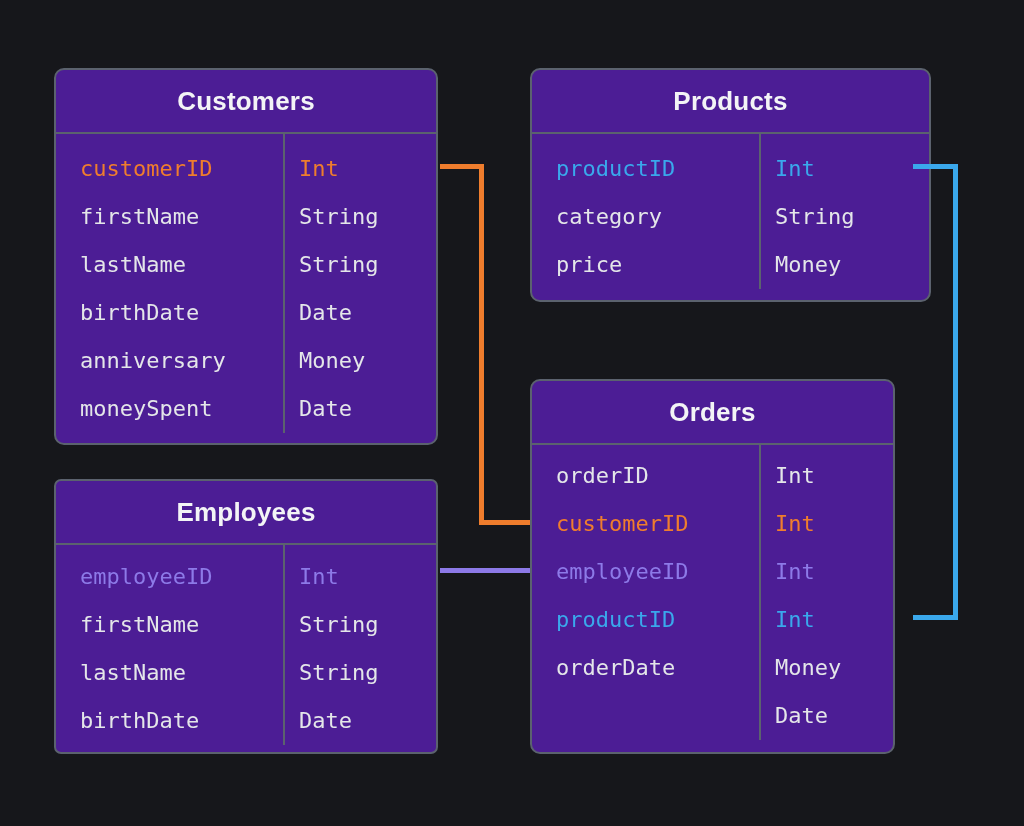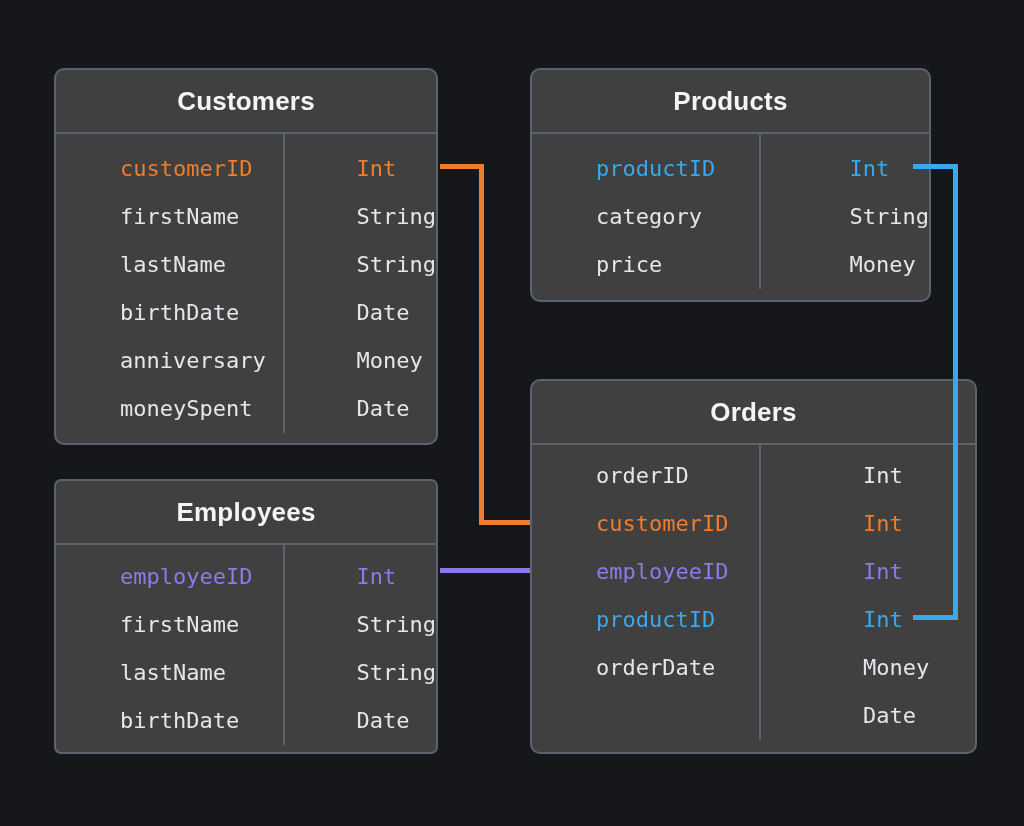--- a/index.html
+++ b/index.html
@@ -5,21 +5,21 @@
   html,body{margin:0;padding:0;background:#16171b;}
   #stage{
     position:relative;
     width:1024px;height:826px;
     background:#16171b;
     overflow:hidden;
     font-family:"Liberation Sans", sans-serif;
   }
   .table{
     position:absolute;
-    background:#404040;
+    background:#4c1d95;
     border:2px solid #5b626e;
     border-radius:10px;
     box-sizing:border-box;
   }
   .table-header{
     height:62px;
     border-bottom:2px solid #5b626e;
     display:flex;align-items:center;justify-content:center;
   }
   .table-title{
@@ -27,23 +27,23 @@
     font-size:26px;
     font-weight:bold;
     letter-spacing:0.2px;
   }
   .table-body{
     position:relative;
     display:flex;
     flex-direction:row;
     align-items:stretch;
   }
-  .col{box-sizing:border-box;margin-left:40px;}
+  .col{box-sizing:border-box;}
   .col-names{width:227px;padding-left:24px;}
-  .col-types{flex:1;padding-left:24px;}
+  .col-types{flex:1;padding-left:16px;}
   .col-divider{
     position:absolute;
     left:227px;top:0;bottom:0;
     width:2px;
     background:#5b626e;
   }
   .cell{
     height:48px;
     line-height:48px;
     font-family:"DejaVu Sans Mono","Liberation Mono",monospace;
@@ -61,21 +61,21 @@
   .c-purple{color:#8d7ae8;}
   .seg{position:absolute;}
   .seg.c-orange{background:#ef7d2d;}
   .seg.c-blue{background:#3aa8ec;}
   .seg.c-purple{background:#8d7ae8;}
 
   
   #t-customers{left:54px;top:68px;width:384px;height:377px;}
   #t-products {left:530px;top:68px;width:401px;height:234px;}
   #t-employees{left:54px;top:479px;width:384px;height:275px;border-radius:7px;}
-  #t-orders   {left:530px;top:379px;width:447px;height:375px;}
+  #t-orders   {left:530px;top:379px;width:365px;height:375px;}
 </style>
 </head>
 <body>
 
 <div id="stage">
 
   <div class="table pad-a" id="t-customers">
     <div class="table-header">
       <span class="table-title">Customers</span>
     </div>

